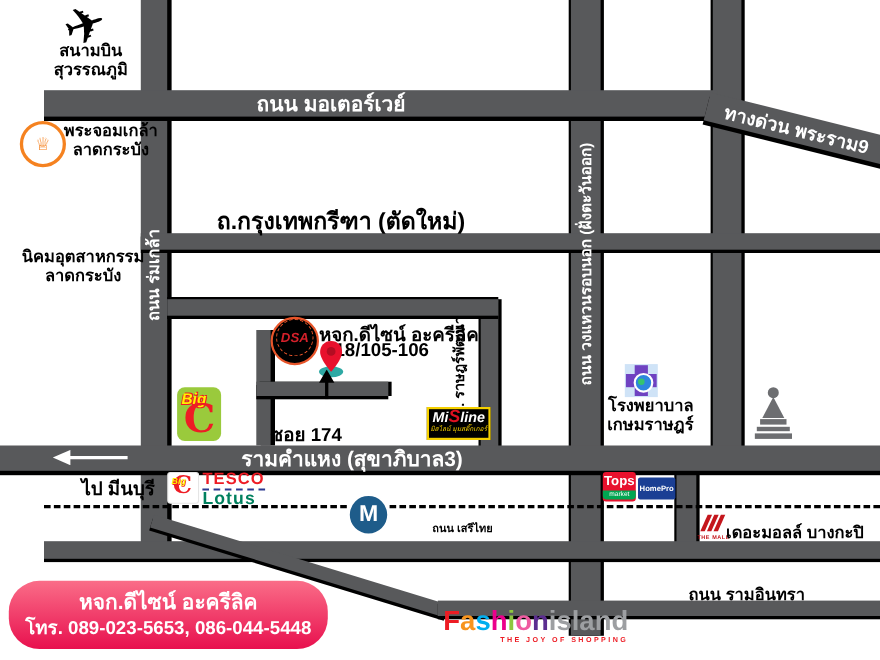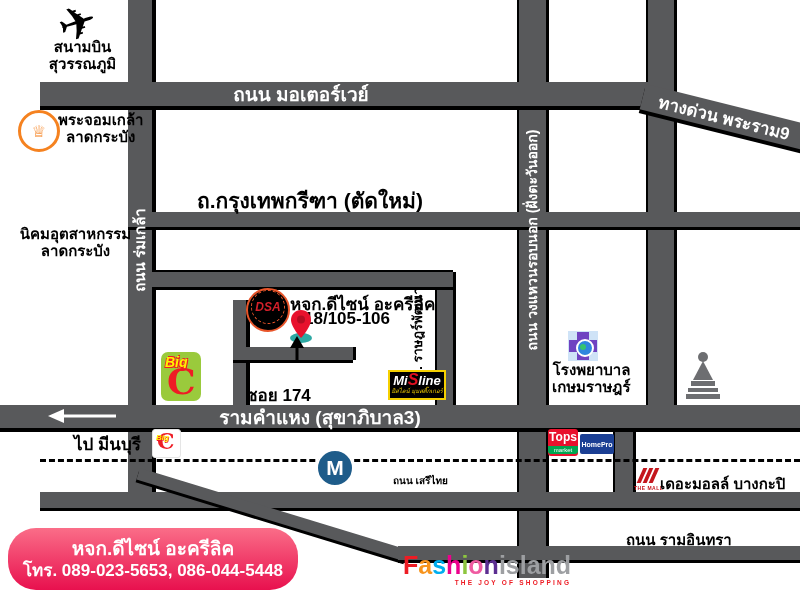--- a/index.html
+++ b/index.html
@@ -146,20 +146,24 @@
 
   <div class="misline" style="left:372px;top:370px;margin-left:16px;">
     <div class="l1"><span>Mi</span><span class="s">S</span><span>line</span></div>
     <div class="l2">มิสไลน์ มุมสติ๊กเกอร์</div>
   </div>
 
   <div class="smallbigc" style="left:152px;top:429px;">
     <span class="c">C</span>
     <span class="big">Big</span>
   </div>
+  <div style="position:absolute;left:184px;top:428px;line-height:1;">
+    <span class="tescoword">TESCO</span><br>
+    <span class="lotusword">Lotus</span>
+  </div>
 
   <div class="mcircle" style="left:316px;top:449px;">
     <span>M</span>
   </div>
 
   <div class="tops" style="left:548px;top:429px;">
     <span class="t">Tops</span>
     <span class="m">market</span>
   </div>
   <div class="homepro" style="left:580px;top:434px;">HomePro</div>

